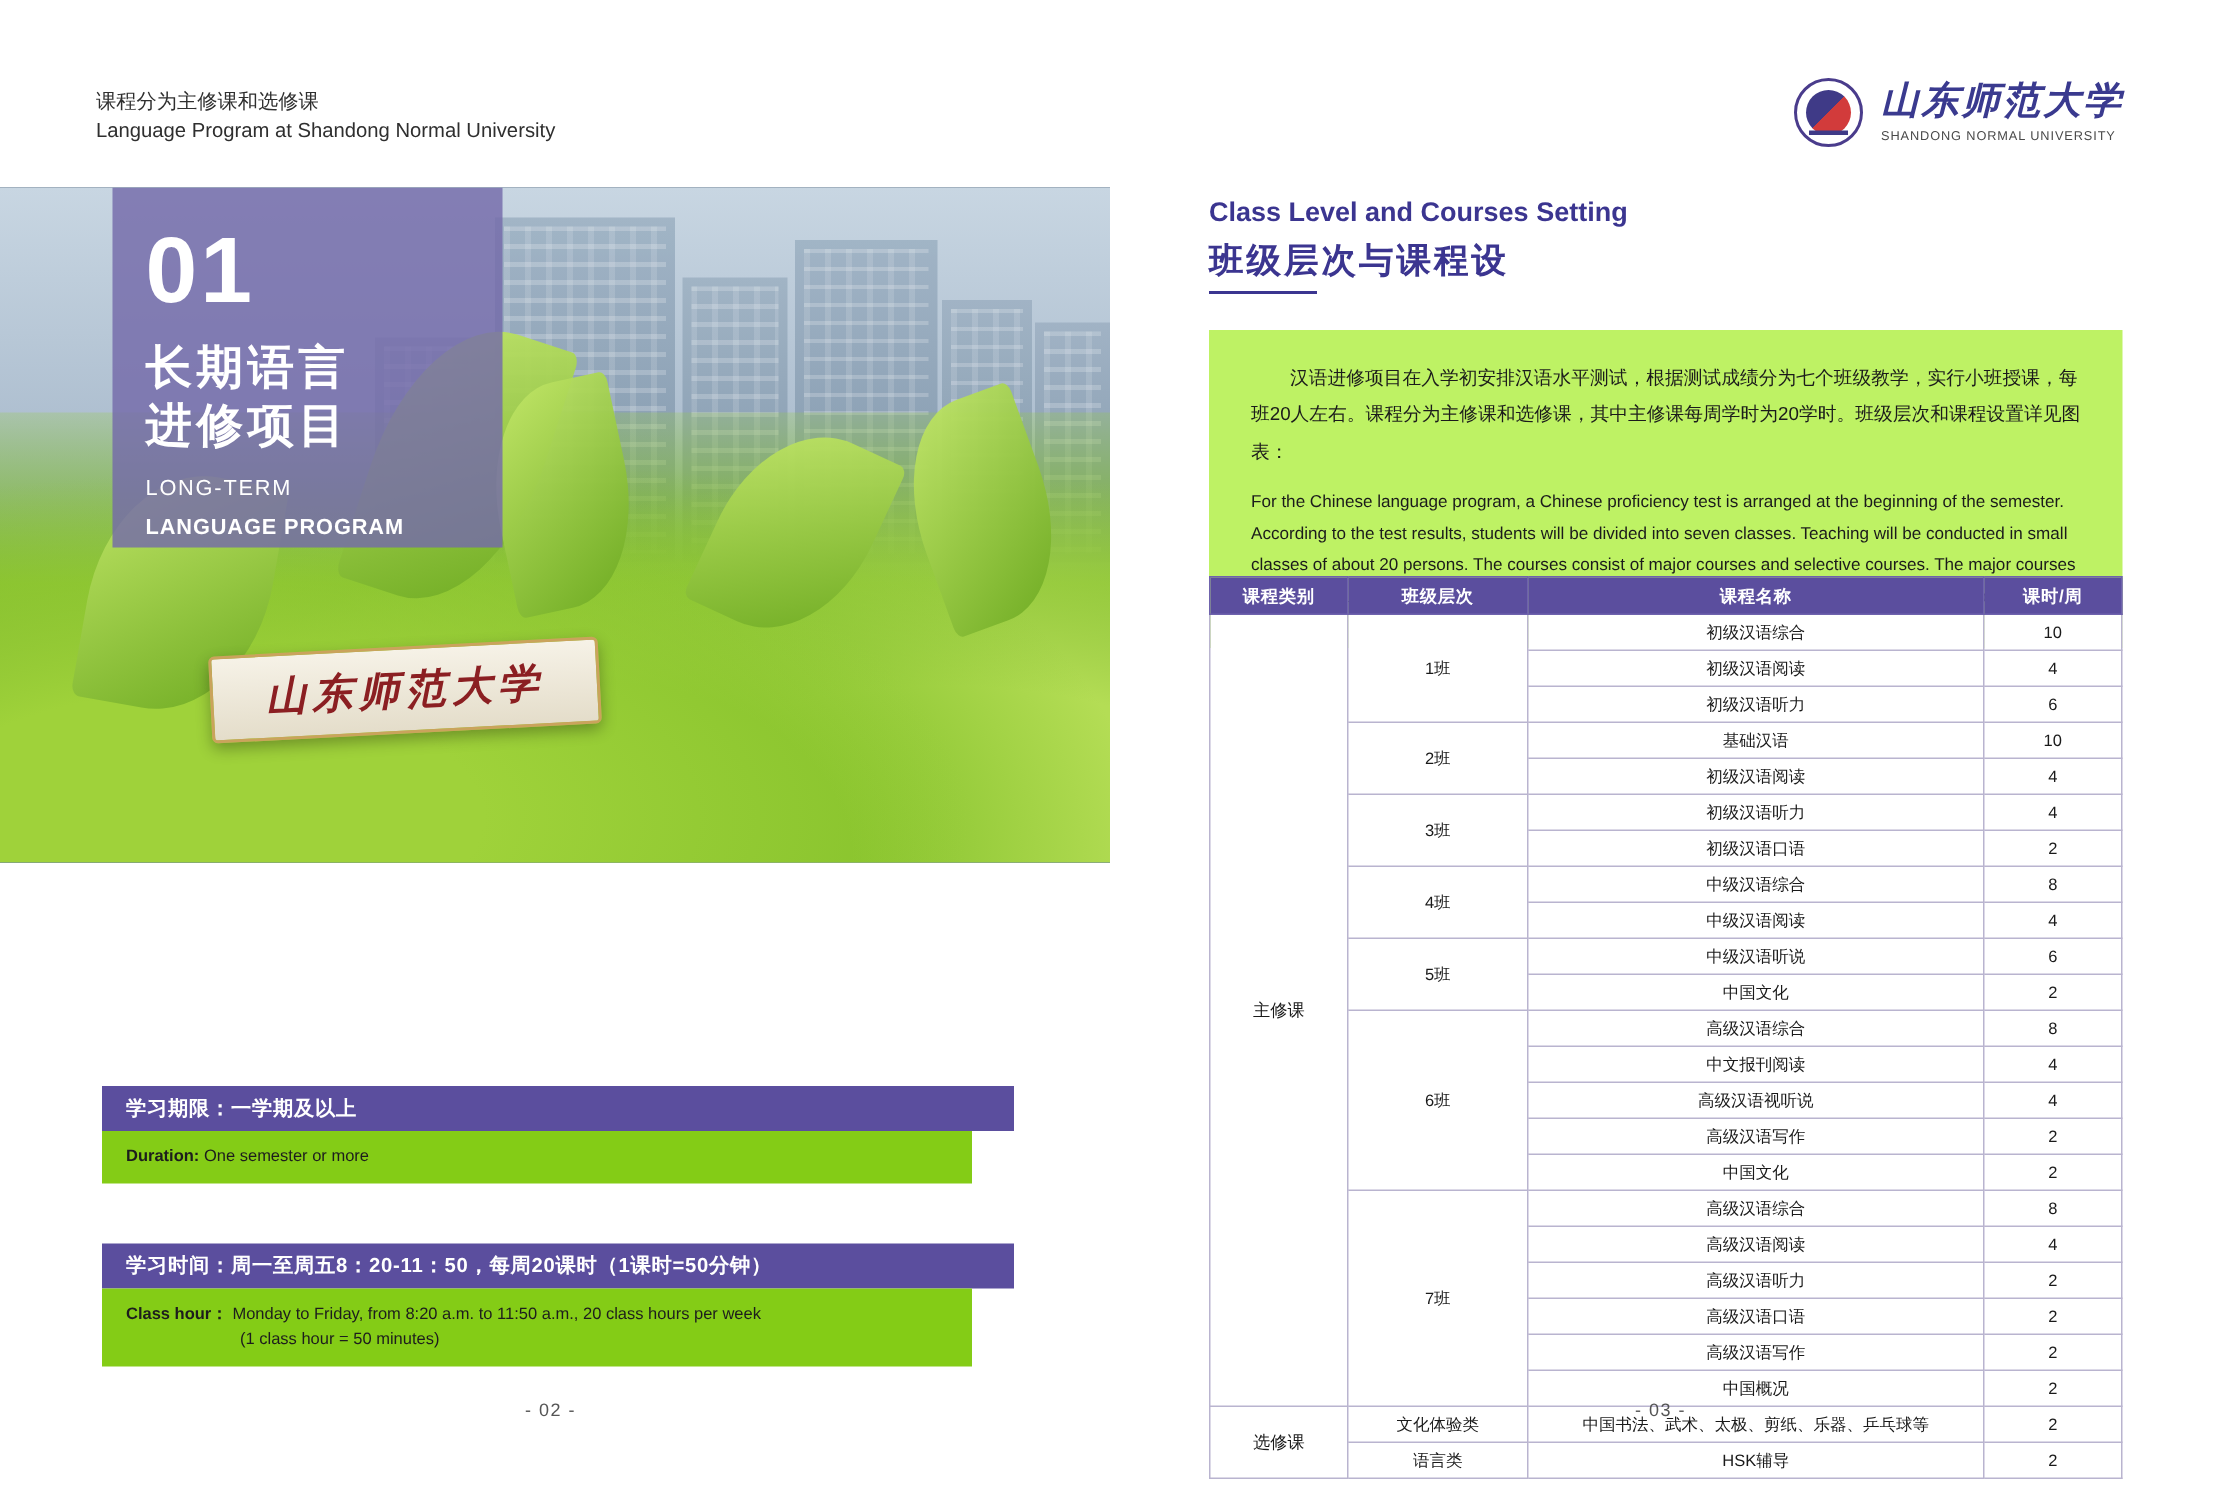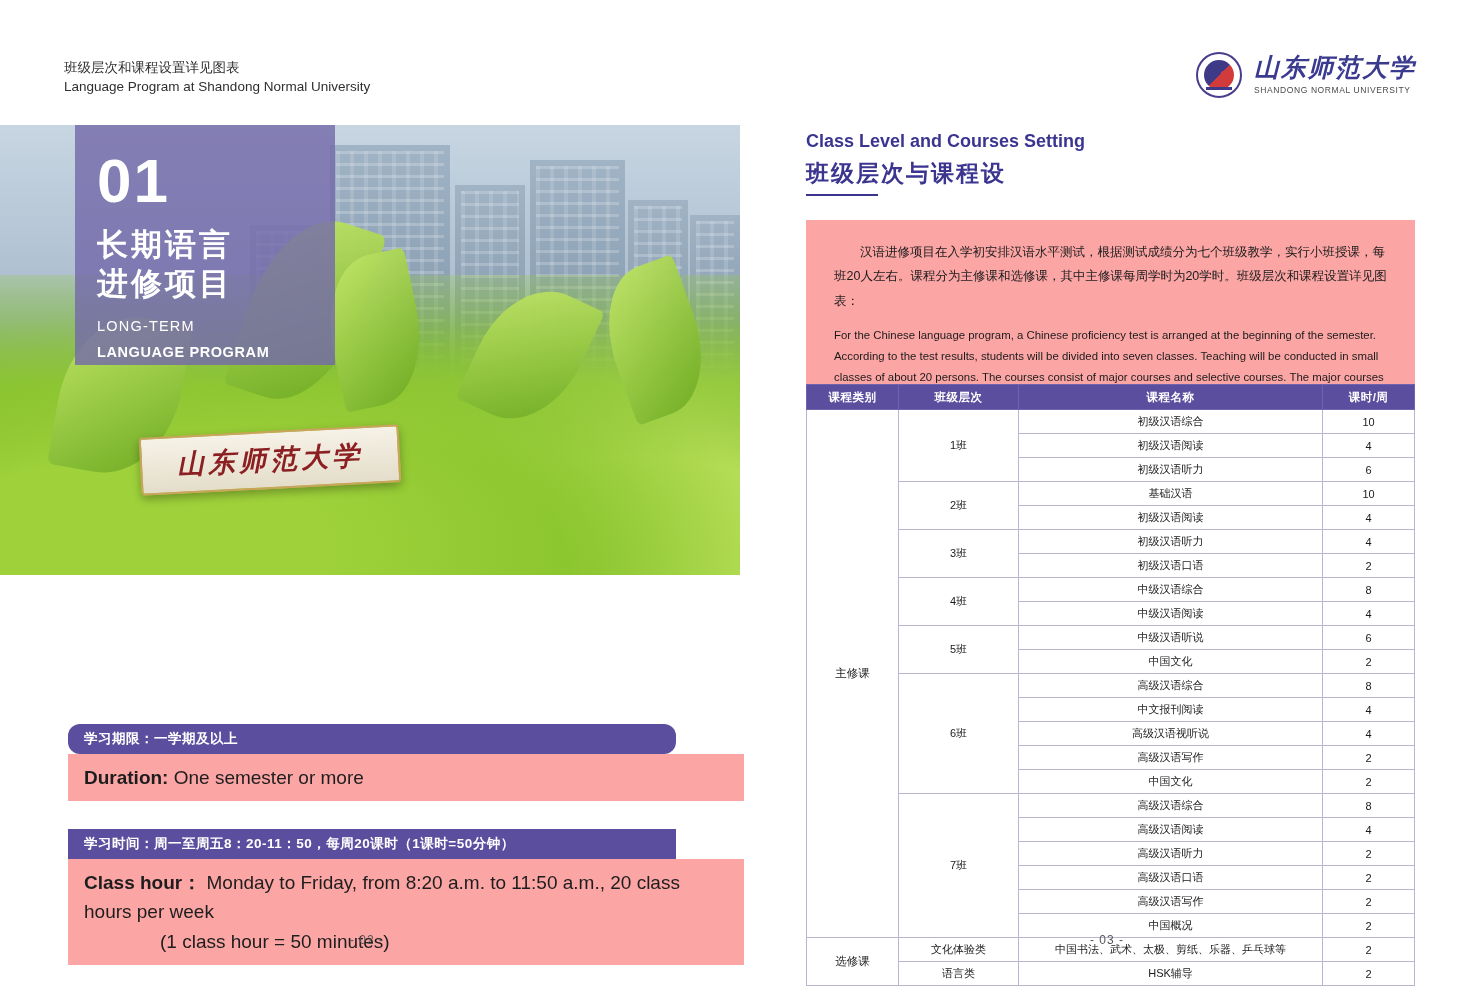--- a/index.html
+++ b/index.html
@@ -196,24 +196,24 @@
     background: #5b4e9e;
     color: #ffffff;
     font-size: 13.5px;
     font-weight: bold;
     display: flex; align-items: center;
     padding-left: 16px;
     letter-spacing: 0.5px;
   }
   .band-body {
     position: absolute; left: 68px;
-    width: 676px;
-    background: #fca5a5;
+    width: 580px;
+    background: #84cc16;
     color: #1d1d1d;
-    font-size: 19px;
+    font-size: 11px;
     padding: 9px 16px;
     line-height: 1.55;
   }
   .band-body .lbl { font-weight: bold; }
 
   .page-num {
     position: absolute;
     bottom: 52px;
     font-size: 12px;
     color: #555;
@@ -231,21 +231,21 @@
   .r-title .zh {
     font-size: 23px; font-weight: bold; color: #3b3590;
     letter-spacing: 2px; margin-top: 6px;
   }
   .r-title .rule { width: 72px; height: 2px; background: #3b3590; margin-top: 5px; }
 
   .intro-box {
     position: absolute;
     left: 66px; top: 220px;
     width: 609px;
-    background: #fca5a5;
+    background: #bef264;
     padding: 20px 26px 22px 28px;
   }
   .intro-zh {
     font-size: 12.5px;
     line-height: 1.95;
     color: #1b1b1b;
     text-indent: 26px;
   }
   .intro-en {
     margin-top: 12px;
@@ -280,21 +280,21 @@
   }
   table.courses td.level { font-size: 11px; }
   table.courses td.cat { font-size: 11.5px; }
 </style>
 </head>
 <body>
 
 <div class="page">
 
   <div class="doc-header">
-    <div class="zh">班级层次和课程设置详见图表</div>
+    <div class="zh">课程分为主修课和选修课</div>
     <div class="en">Language Program at Shandong Normal University</div>
   </div>
 
   <div class="logo-wrap">
     <div class="logo-mark">
       <div class="inner"></div>
       <div class="bar"></div>
     </div>
     <div class="logo-text">
       <div class="cn">山东师范大学</div>
@@ -328,21 +328,21 @@
       <div class="hero-title">
         <div class="num">01</div>
         <div class="zh1">长期语言</div>
         <div class="zh2">进修项目</div>
         <div class="en1">LONG-TERM</div>
         <div class="en2">LANGUAGE PROGRAM</div>
       </div>
     </div>
 
 
-    <div class="band" style="top:724px;border-radius:12px;">学习期限：一学期及以上</div>
+    <div class="band" style="top:724px;">学习期限：一学期及以上</div>
     <div class="band-body" style="top:754px;">
       <span class="lbl">Duration:</span>
       <span>One semester or more</span>
     </div>
 
     <div class="band" style="top:829px;">学习时间：周一至周五8：20-11：50，每周20课时（1课时=50分钟）</div>
     <div class="band-body" style="top:859px;">
       <span class="lbl">Class hour：</span>
       <span>Monday to Friday, from 8:20 a.m. to 11:50 a.m., 20 class hours per week</span>
       <div style="padding-left:76px;">(1 class hour = 50 minutes)</div>

